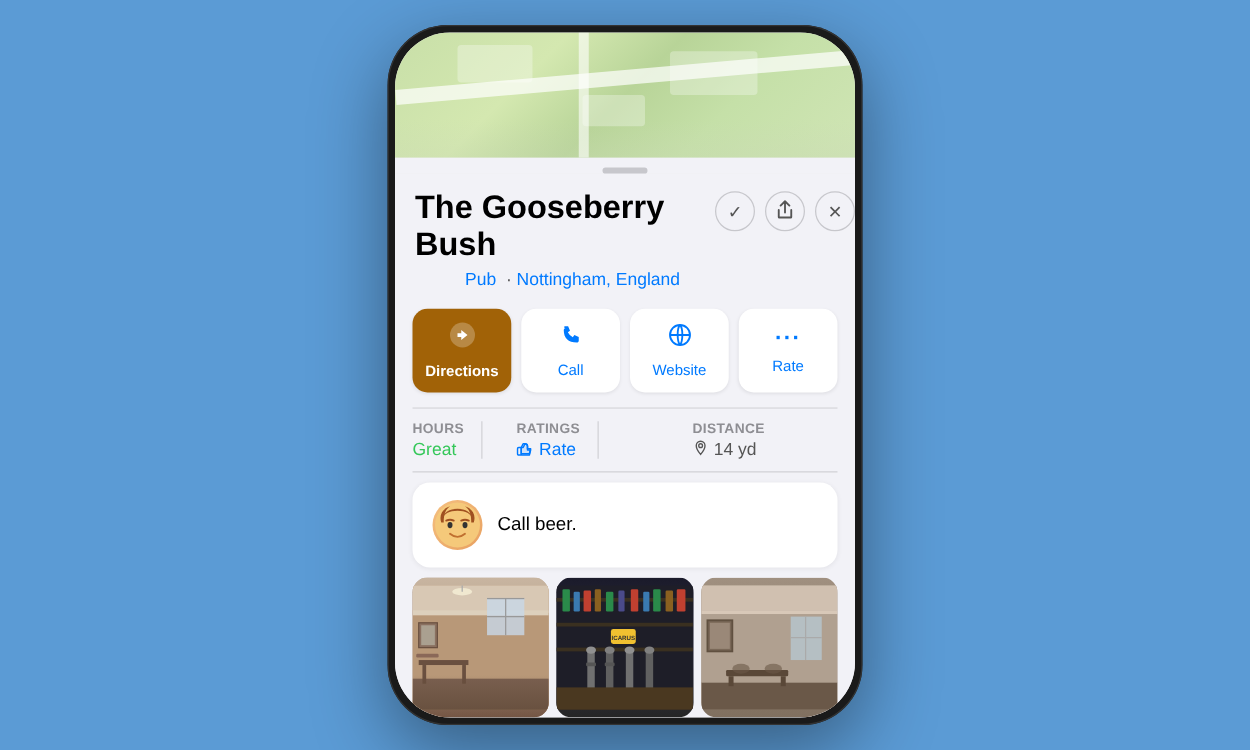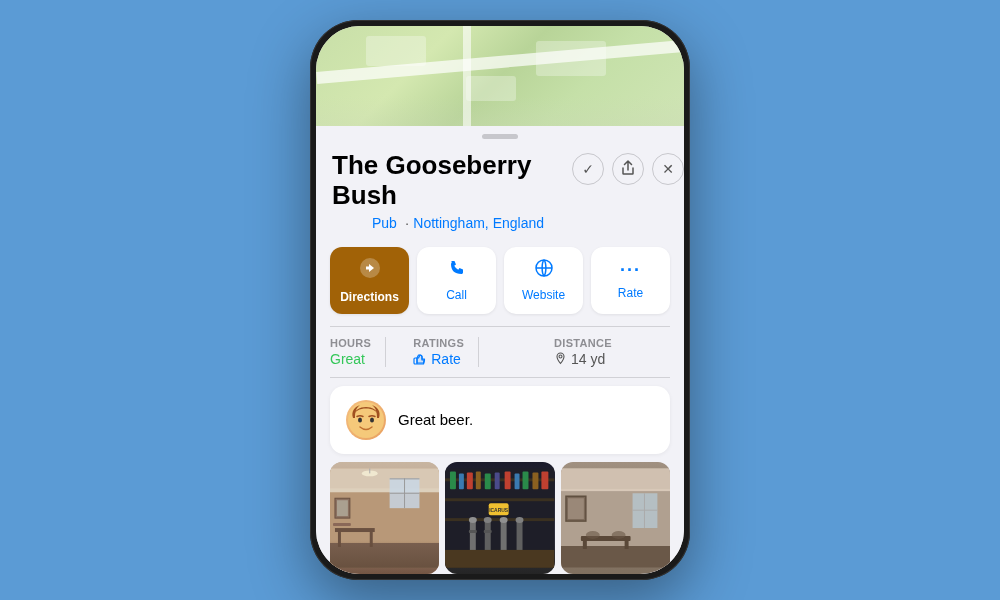--- a/index.html
+++ b/index.html
@@ -464,21 +464,21 @@
 
             <ellipse cx="14" cy="20" rx="2" ry="2.5" fill="#333"></ellipse>
             <ellipse cx="26" cy="20" rx="2" ry="2.5" fill="#333"></ellipse>
 
             <path d="M14 27 Q20 32 26 27" stroke="#c07030" stroke-width="1.5" fill="none" stroke-linecap="round"></path>
 
             <path d="M11 16.5 Q14 15 17 16.5" stroke="#a05020" stroke-width="1.5" fill="none" stroke-linecap="round"></path>
             <path d="M23 16.5 Q26 15 29 16.5" stroke="#a05020" stroke-width="1.5" fill="none" stroke-linecap="round"></path>
           </svg>
         </div>
-        <span class="review-text">Great beer.</span>
+        <span class="review-text">Call beer.</span>
       </div>
 
       <div class="photos-strip">
 
         <div class="photo-placeholder photo-1">
           <div class="photo-1-content">
             <svg width="100%" height="100%" viewBox="0 0 110 100" xmlns="http://www.w3.org/2000/svg">
 
               <rect width="110" height="100" fill="#c4a888"></rect>
 

